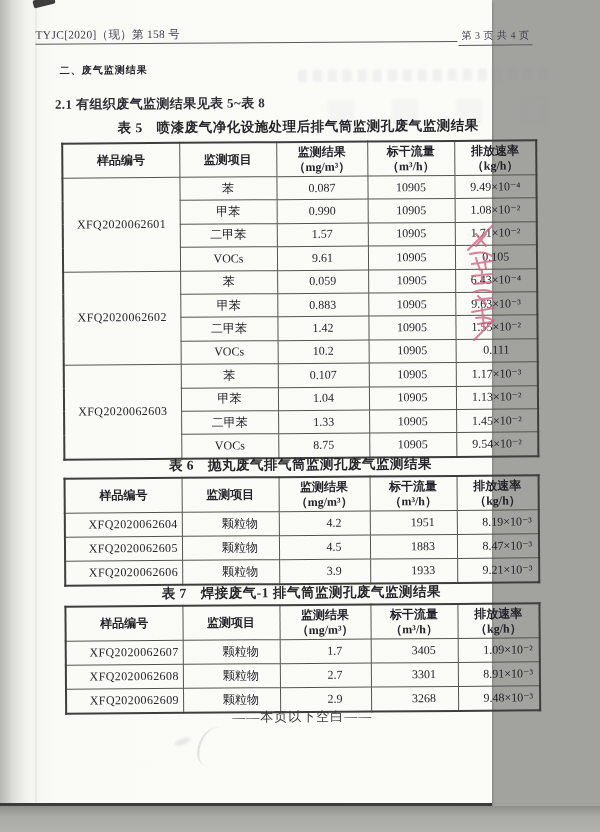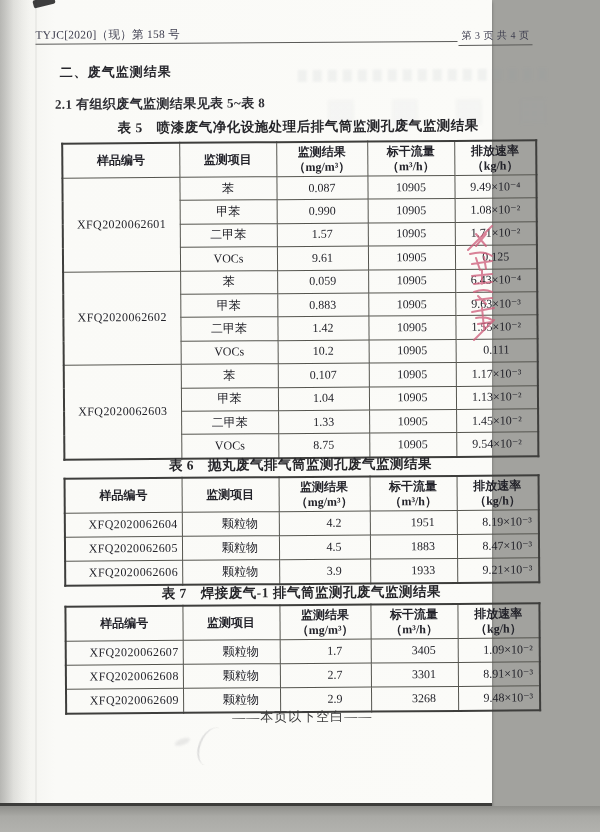--- a/index.html
+++ b/index.html
@@ -35,21 +35,21 @@
   }
   .header-rule{
     position:absolute;left:38px;top:42px;width:422px;border-top:1.5px solid #5a5a58;
   }
   .page-info{
     position:absolute;left:461px;top:30px;font-size:10px;color:#3d3d4e;
     border-bottom:1.2px solid #5a5a58;padding:0 3px 2px 3px;letter-spacing:.5px;
   }
   
   .section-title{
-    position:absolute;left:62px;top:62px;font-size:13px;font-weight:bold;color:#26262c;letter-spacing:1px;
+    position:absolute;left:62px;top:62px;font-size:10px;font-weight:bold;color:#26262c;letter-spacing:1px;
   }
   .section-intro{
     position:absolute;left:57px;top:94px;font-size:13px;font-weight:bold;color:#2d2d33;letter-spacing:.4px;
   }
   
   .table-caption{
     position:absolute;left:63px;width:474px;text-align:center;
     font-size:13.5px;font-weight:bold;color:#26262a;letter-spacing:.5px;
   }
   #caption5{top:118px;}
@@ -168,21 +168,21 @@
           <tr>
             <td>二甲苯</td>
             <td>1.57</td>
             <td>10905</td>
             <td>1.71×10⁻²</td>
           </tr>
           <tr>
             <td>VOCs</td>
             <td>9.61</td>
             <td>10905</td>
-            <td>0.125</td>
+            <td>0.105</td>
           </tr>
           <tr>
             <td rowspan="4" class="sample-id">XFQ2020062602</td>
             <td>苯</td>
             <td>0.059</td>
             <td>10905</td>
             <td>6.43×10⁻⁴</td>
           </tr>
           <tr>
             <td>甲苯</td>

